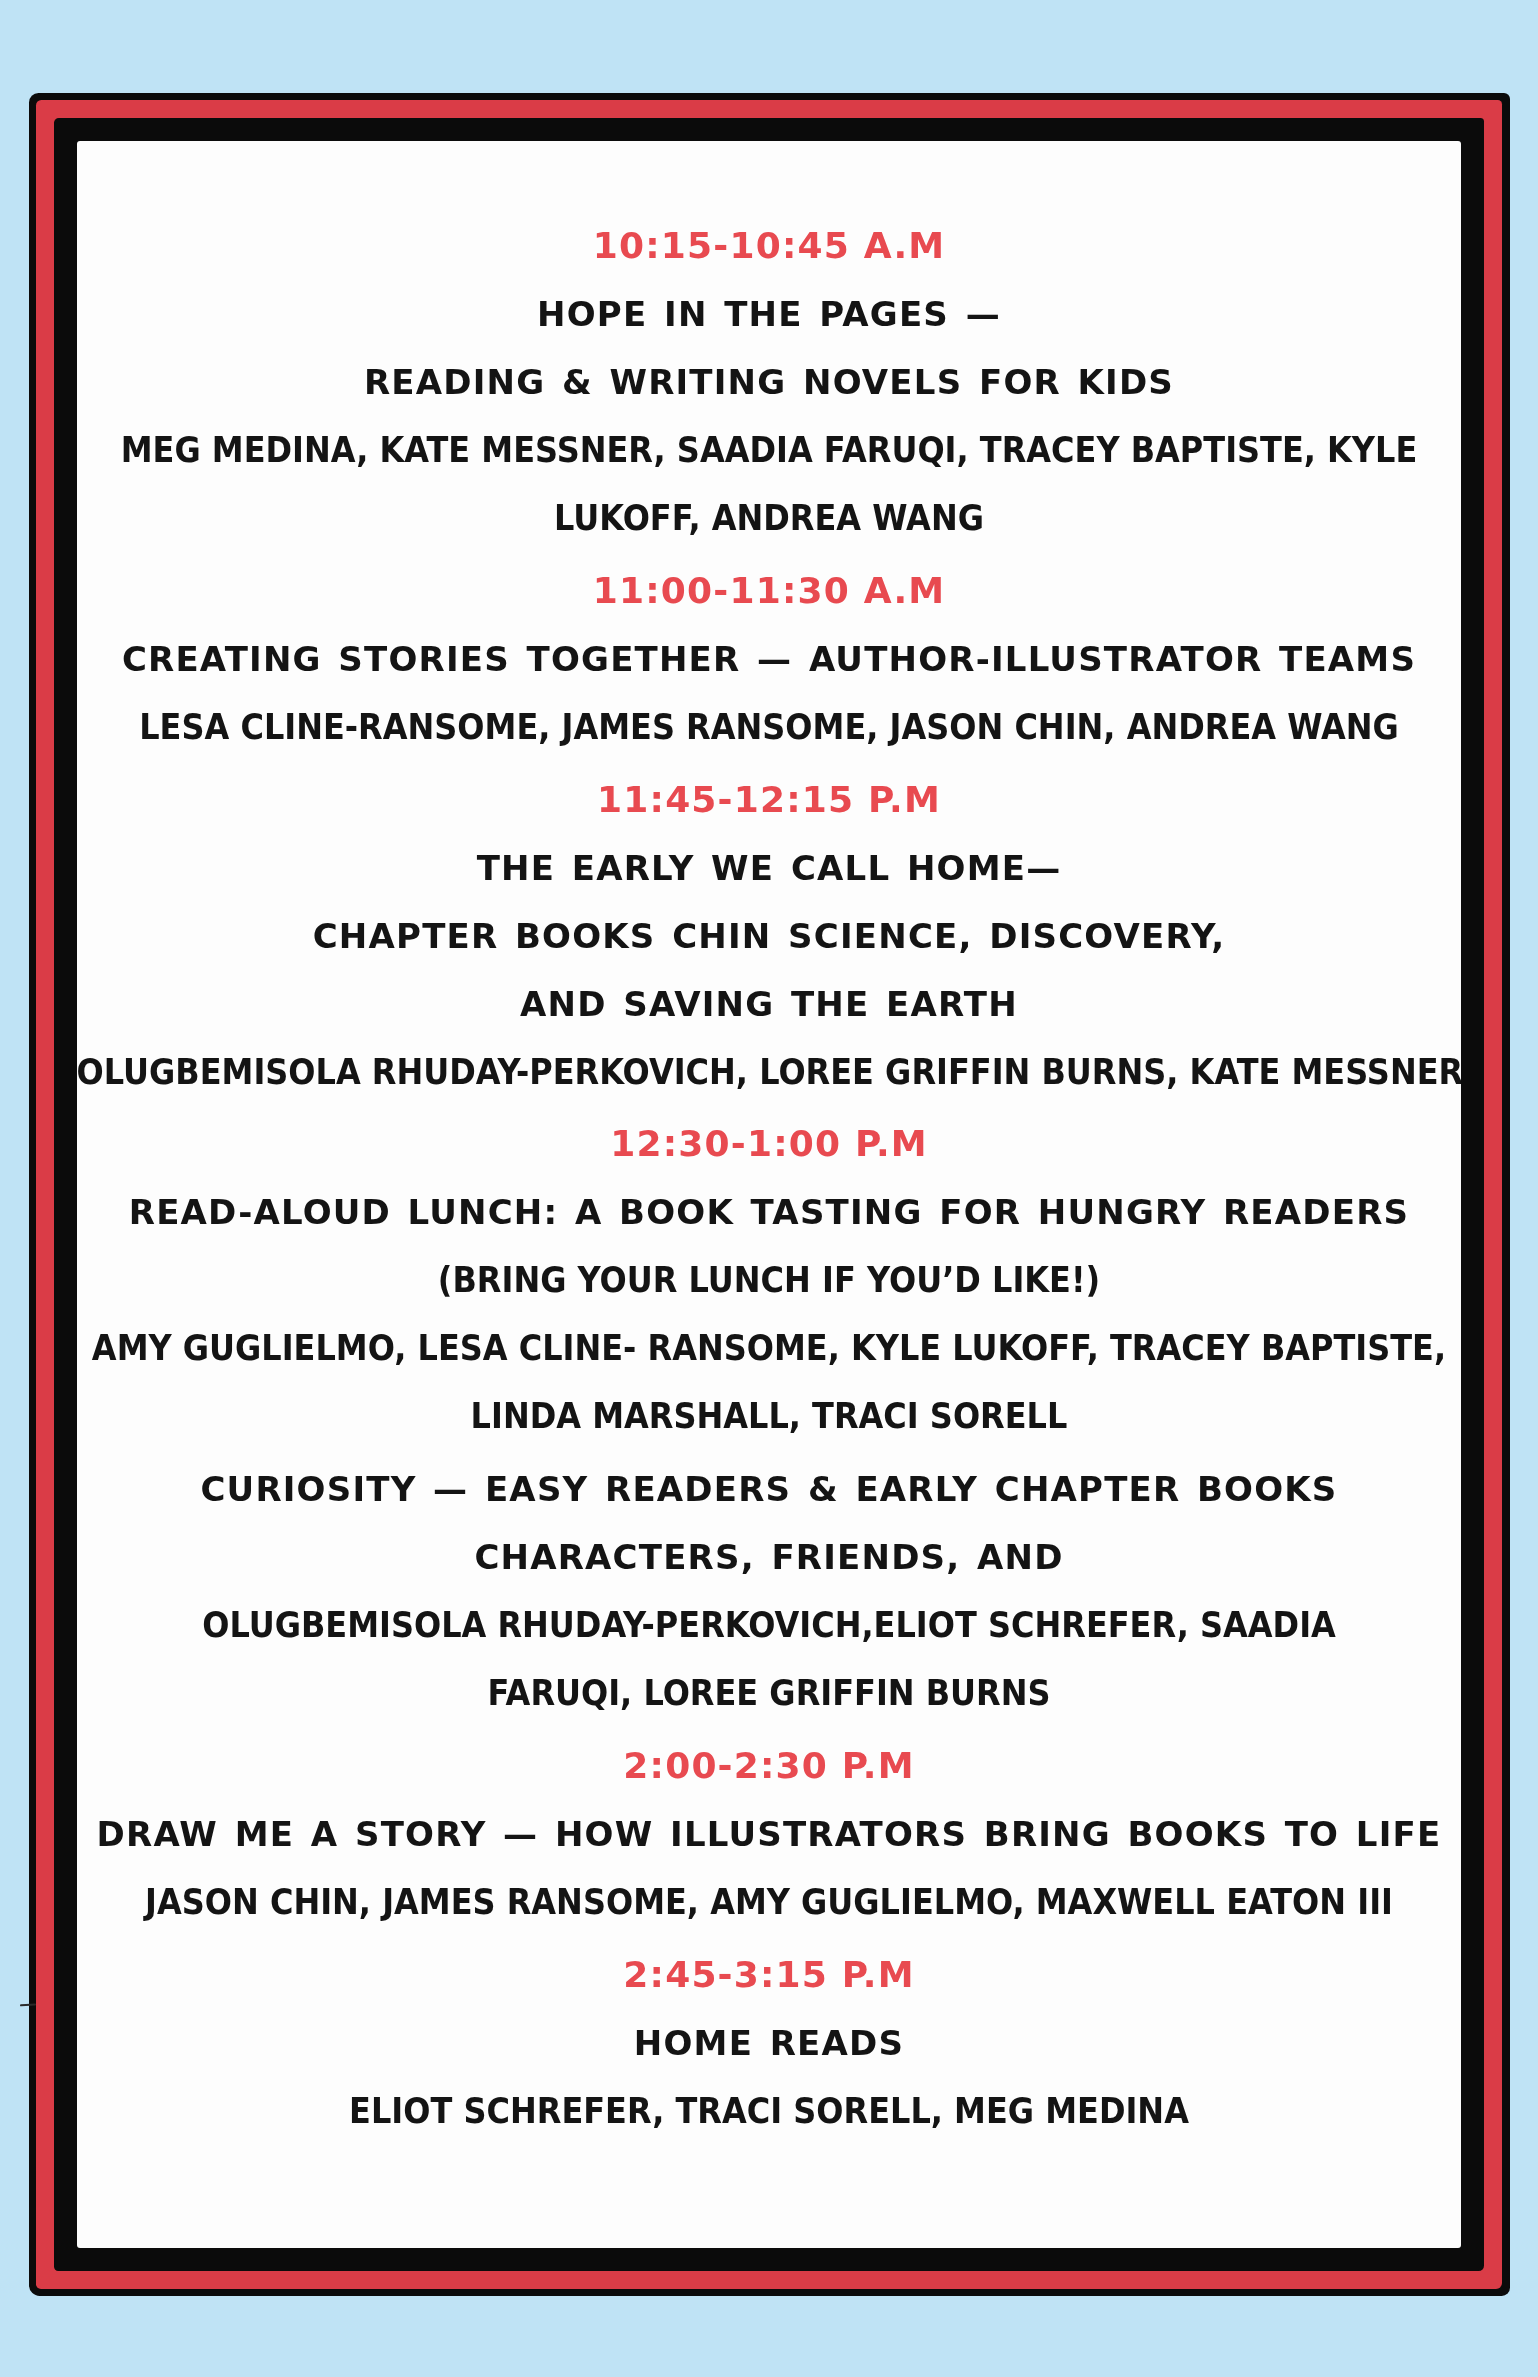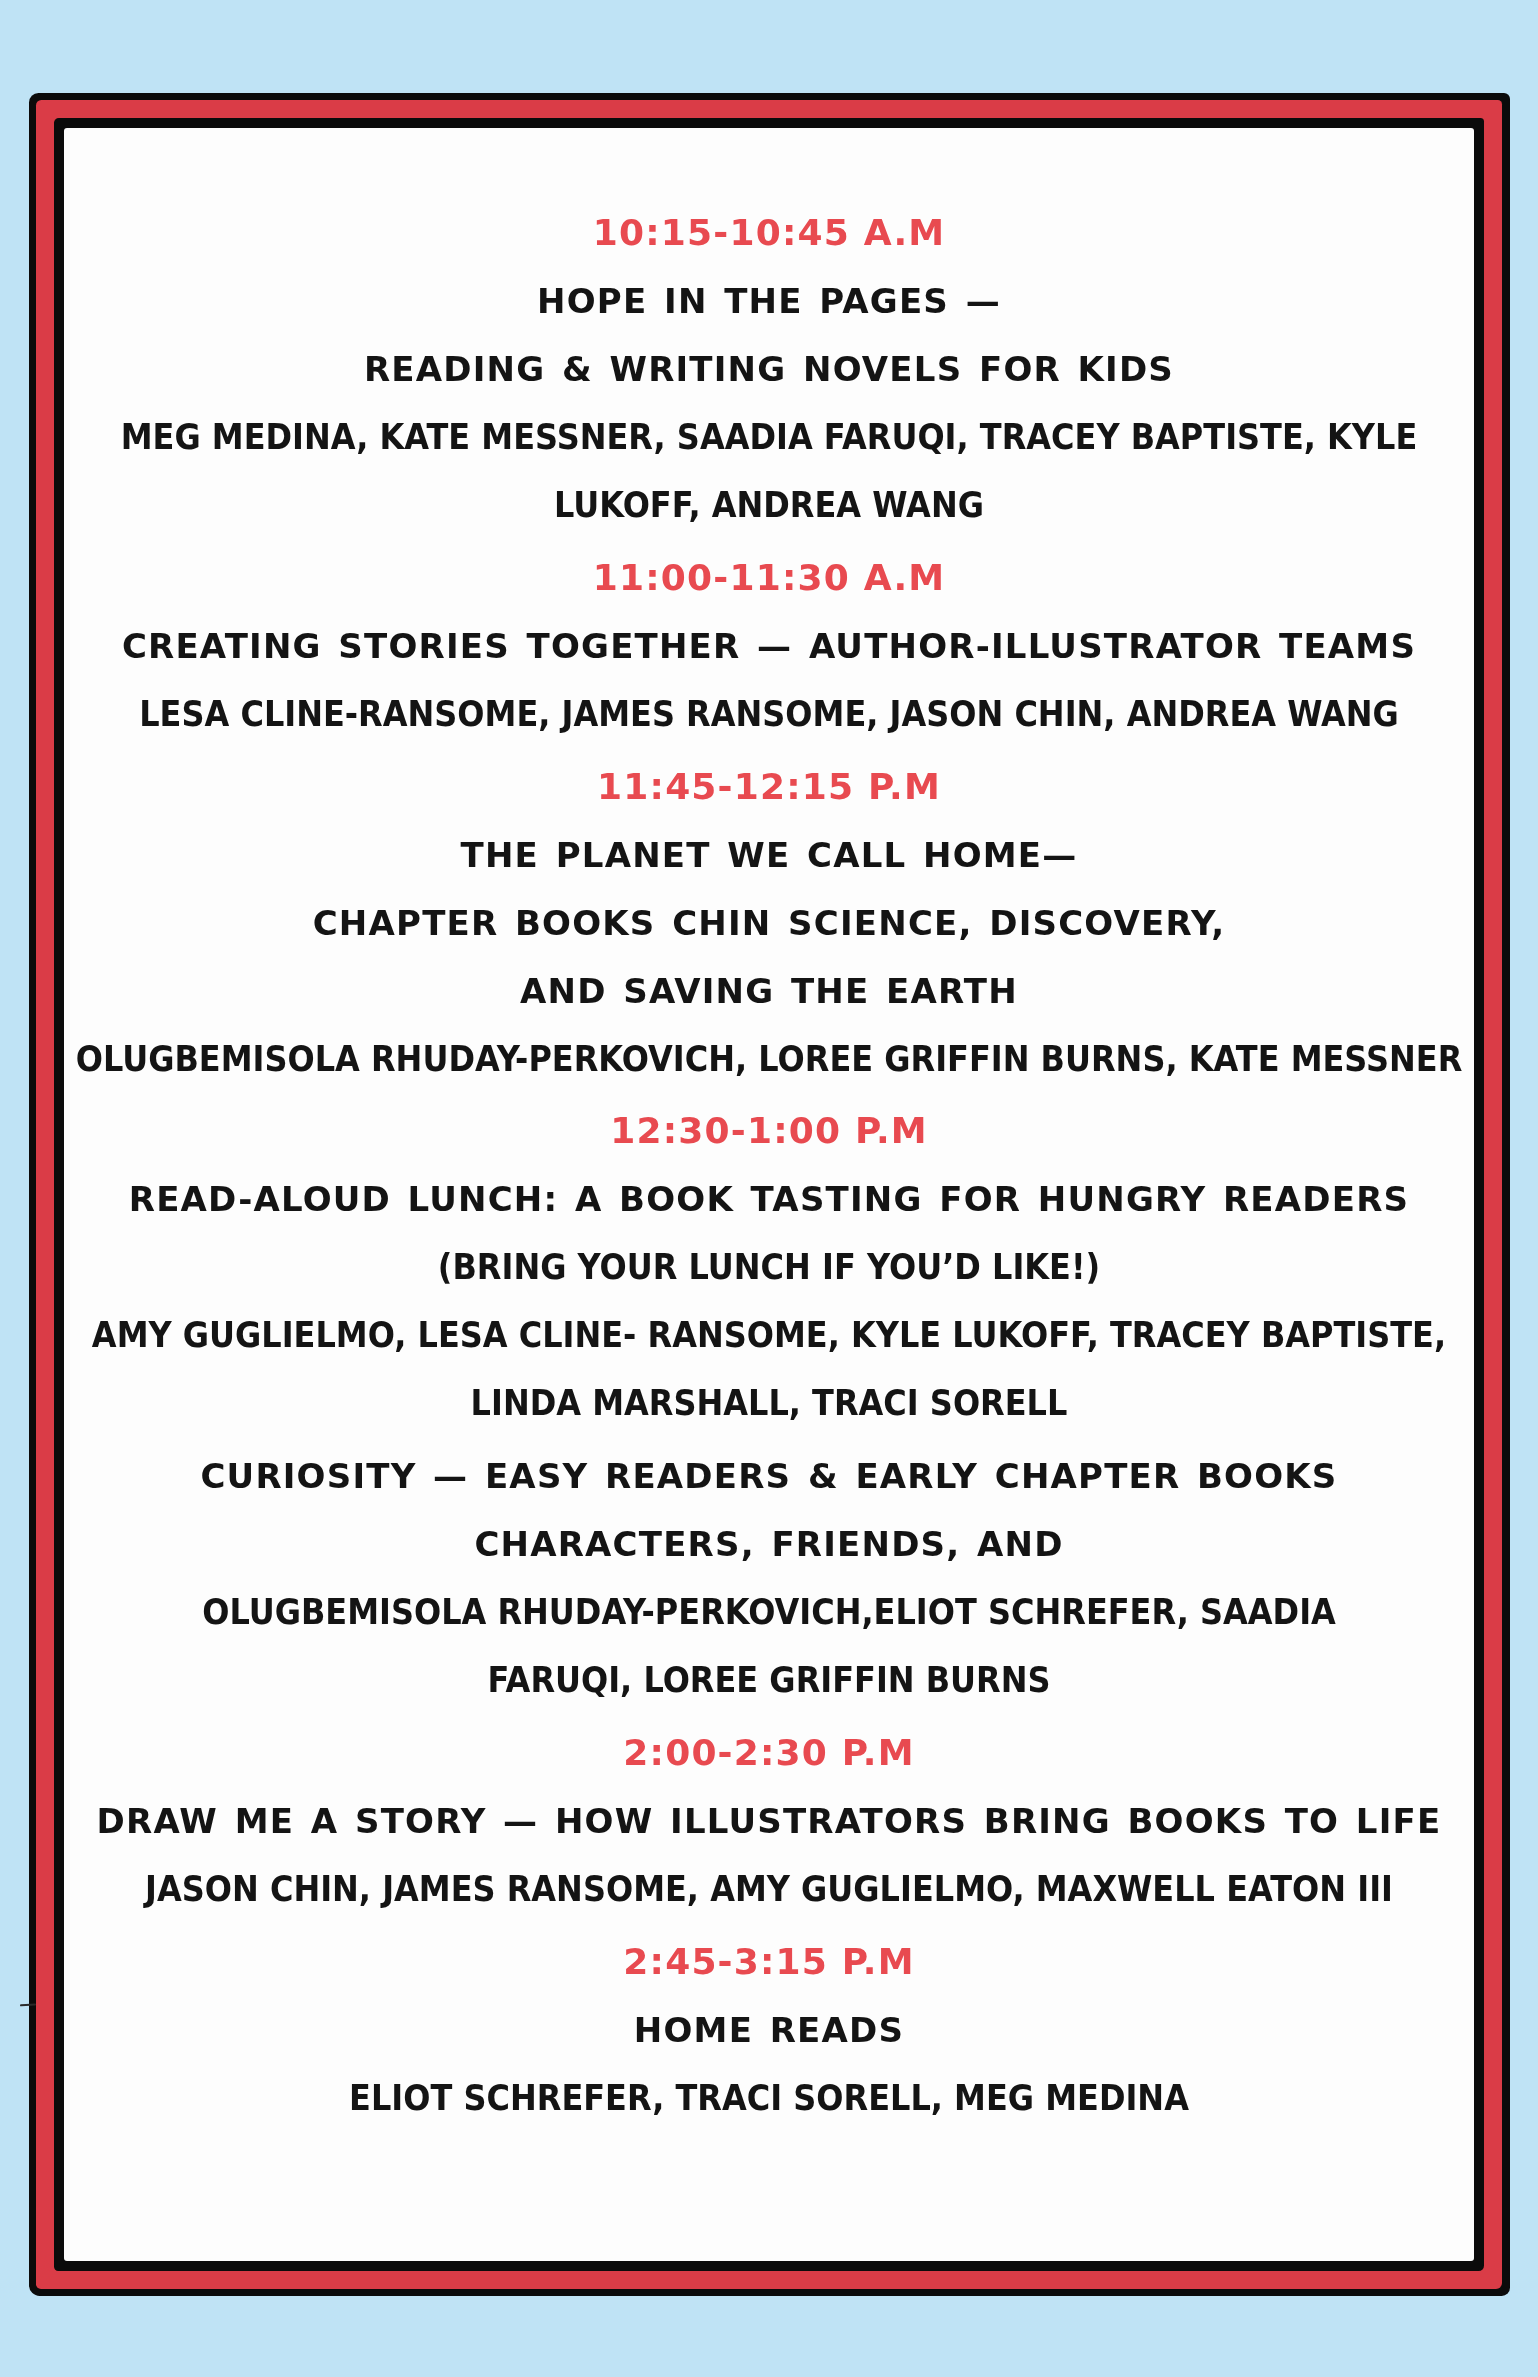--- a/index.html
+++ b/index.html
@@ -36,21 +36,21 @@
     background: var(--frame-red, #da3c47);
     border-radius: 5.3px 4.2px 6px 4.8px;
     padding: 18px;
   }
   .frame-inner {
     width: 100%;
     height: 100%;
     box-sizing: border-box;
     background: var(--frame-black, #0b0b0b);
     border-radius: 4.8px 3.6px 5.3px 4.2px;
-    padding: 10px;
+    padding: 23px;
   }
   .page {
     width: 100%;
     height: 100%;
     box-sizing: border-box;
     background: var(--page-white, #fdfdfd);
     border-radius: 3px;
     padding-top: 71px;
     overflow: hidden;
   }
@@ -107,21 +107,21 @@
                 <div class="line authors">MEG MEDINA, KATE MESSNER, SAADIA FARUQI, TRACEY BAPTISTE, KYLE</div>
                 <div class="line authors">LUKOFF, ANDREA WANG</div>
               </div>
               <div class="session">
                 <div class="line time">11:00-11:30 A.M</div>
                 <div class="line title">CREATING STORIES TOGETHER — AUTHOR-ILLUSTRATOR TEAMS</div>
                 <div class="line authors">LESA CLINE-RANSOME, JAMES RANSOME, JASON CHIN, ANDREA WANG</div>
               </div>
               <div class="session">
                 <div class="line time">11:45-12:15 P.M</div>
-                <div class="line title">THE PLANET WE CALL HOME—</div>
+                <div class="line title">THE EARLY WE CALL HOME—</div>
                 <div class="line title">CHAPTER BOOKS CHIN SCIENCE, DISCOVERY,</div>
                 <div class="line title">AND SAVING THE EARTH</div>
                 <div class="line authors">OLUGBEMISOLA RHUDAY-PERKOVICH, LOREE GRIFFIN BURNS, KATE MESSNER</div>
               </div>
               <div class="session">
                 <div class="line time">12:30-1:00 P.M</div>
                 <div class="line title">READ-ALOUD LUNCH: A BOOK TASTING FOR HUNGRY READERS</div>
                 <div class="line note">(BRING YOUR LUNCH IF YOU’D LIKE!)</div>
                 <div class="line authors">AMY GUGLIELMO, LESA CLINE- RANSOME, KYLE LUKOFF, TRACEY BAPTISTE,</div>
                 <div class="line authors">LINDA MARSHALL, TRACI SORELL</div>

